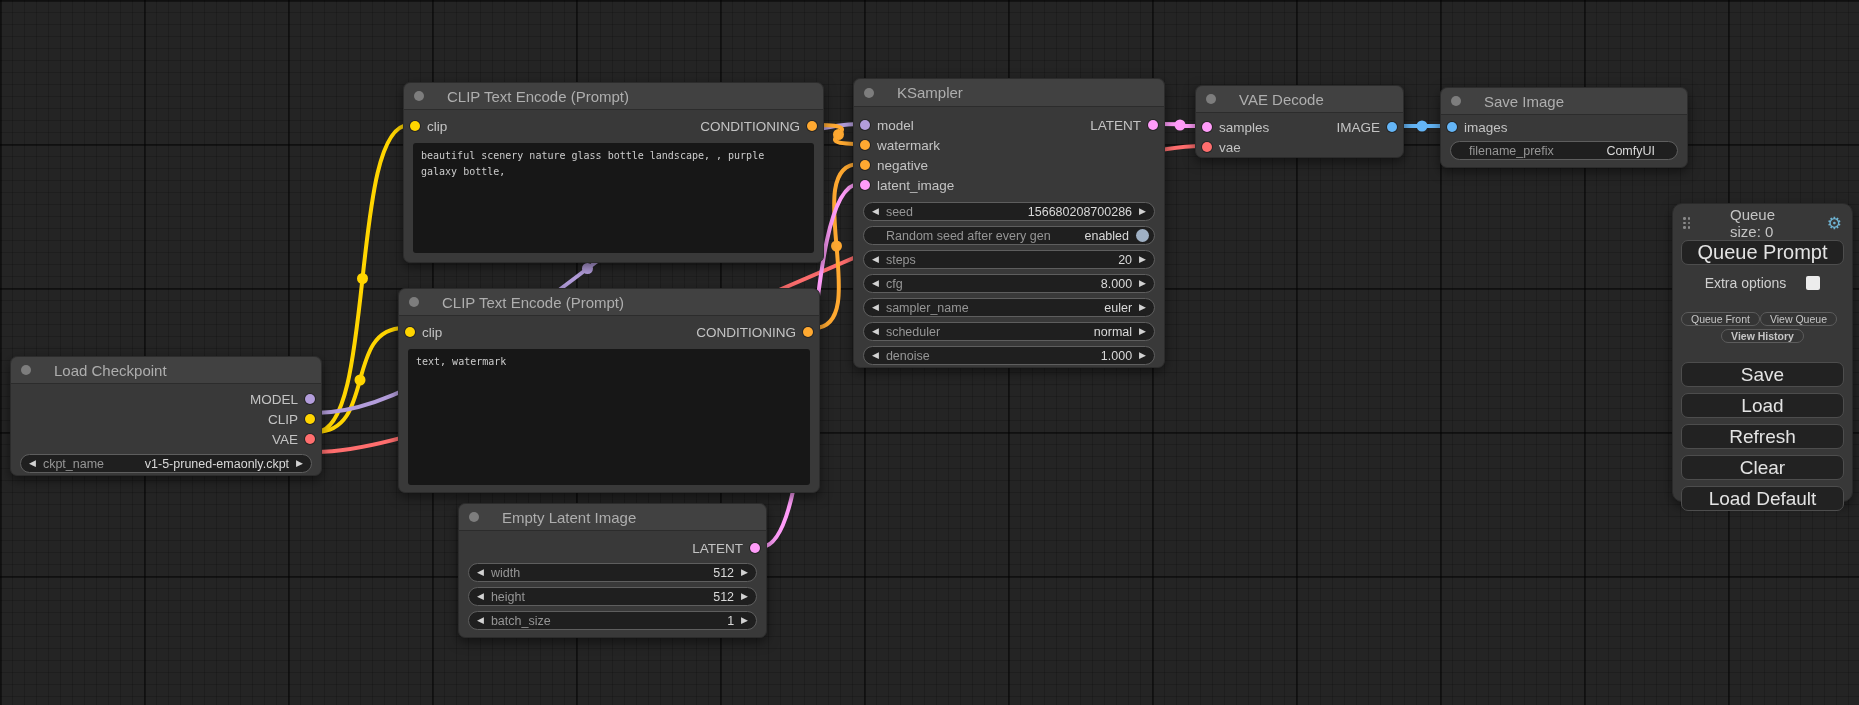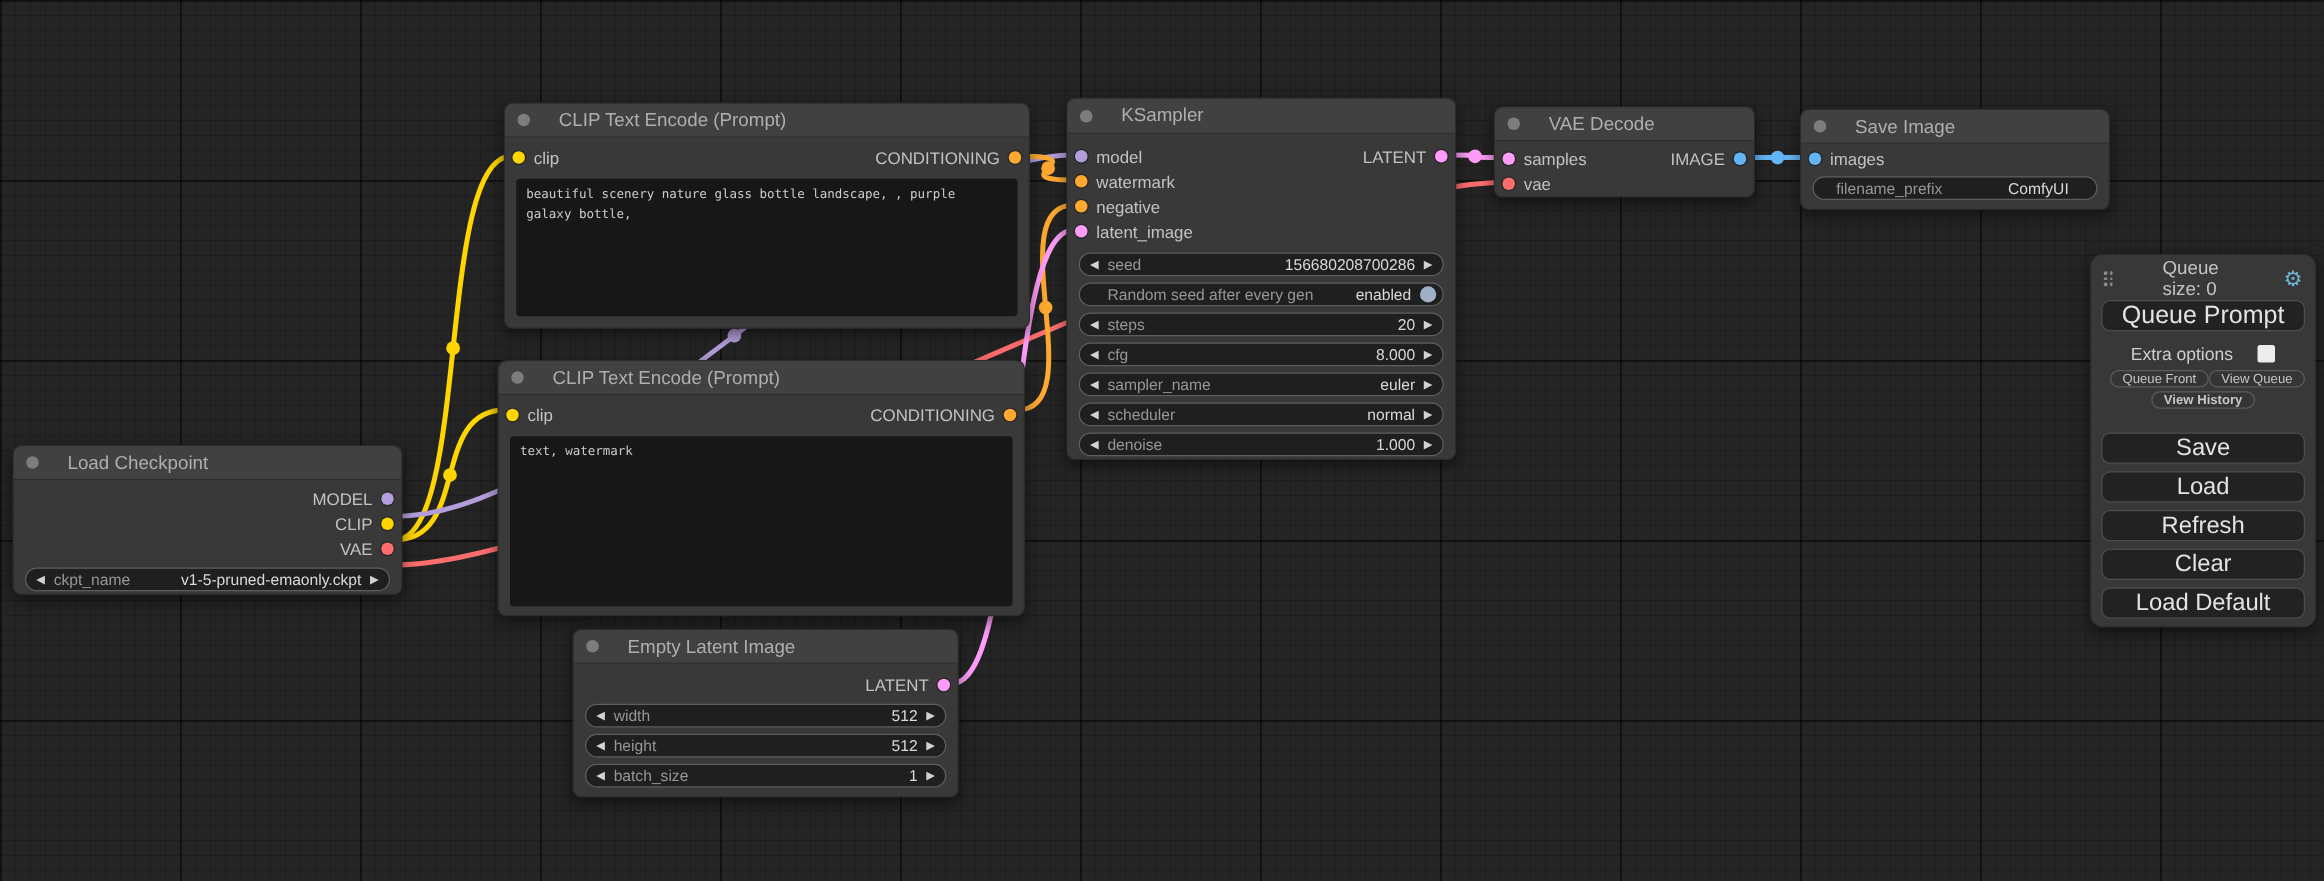--- a/index.html
+++ b/index.html
@@ -57,21 +57,21 @@
     box-shadow:0 4px 12px rgba(0,0,0,0.5); padding:8px 8px 0;
   }
   .qhead { display:flex; align-items:center; justify-content:space-between;
            height:22px; color:#c4c4c4; font-size:15px; padding:0 2px;gap:40px; }
   .qbtn { height:25px; margin-top:6px; background:#222222; border:1px solid #4d4d4d;
           border-radius:7px; color:#e3e3e3; font-size:19px; text-align:center;
           line-height:23px; cursor:pointer; }
   .extra { display:flex; align-items:center; justify-content:center; gap:20px;
            margin-top:9px; color:#cfcfcf; font-size:14px; height:18px; }
   .chk { width:14px; height:14px; background:#ececec; border-radius:2px; }
-  .srow { display:flex; justify-content:flex-end; margin-top:4px; }
+  .srow { display:flex; justify-content:flex-start; margin-top:20px; }
   .sbtn { height:14px; background:#353535; border:1px solid #5c5c5c; border-radius:8px;
           color:#c6c6c6; font-size:10.5px; line-height:12px; padding:0 9px;
           cursor:pointer; white-space:nowrap; }
   .center { display:flex; justify-content:center; margin-top:3px;font-weight:bold; }
   .gap { height:13px; }
   .gear { font-size:17px; line-height:1; cursor:pointer; }
   .handle { display:inline-flex; flex-direction:column; gap:2px; cursor:grab; }
   .handle i { display:flex; gap:2px; }
   .handle b { width:2.5px; height:2.5px; border-radius:50%; background:#8a8a8a; }
 </style>

